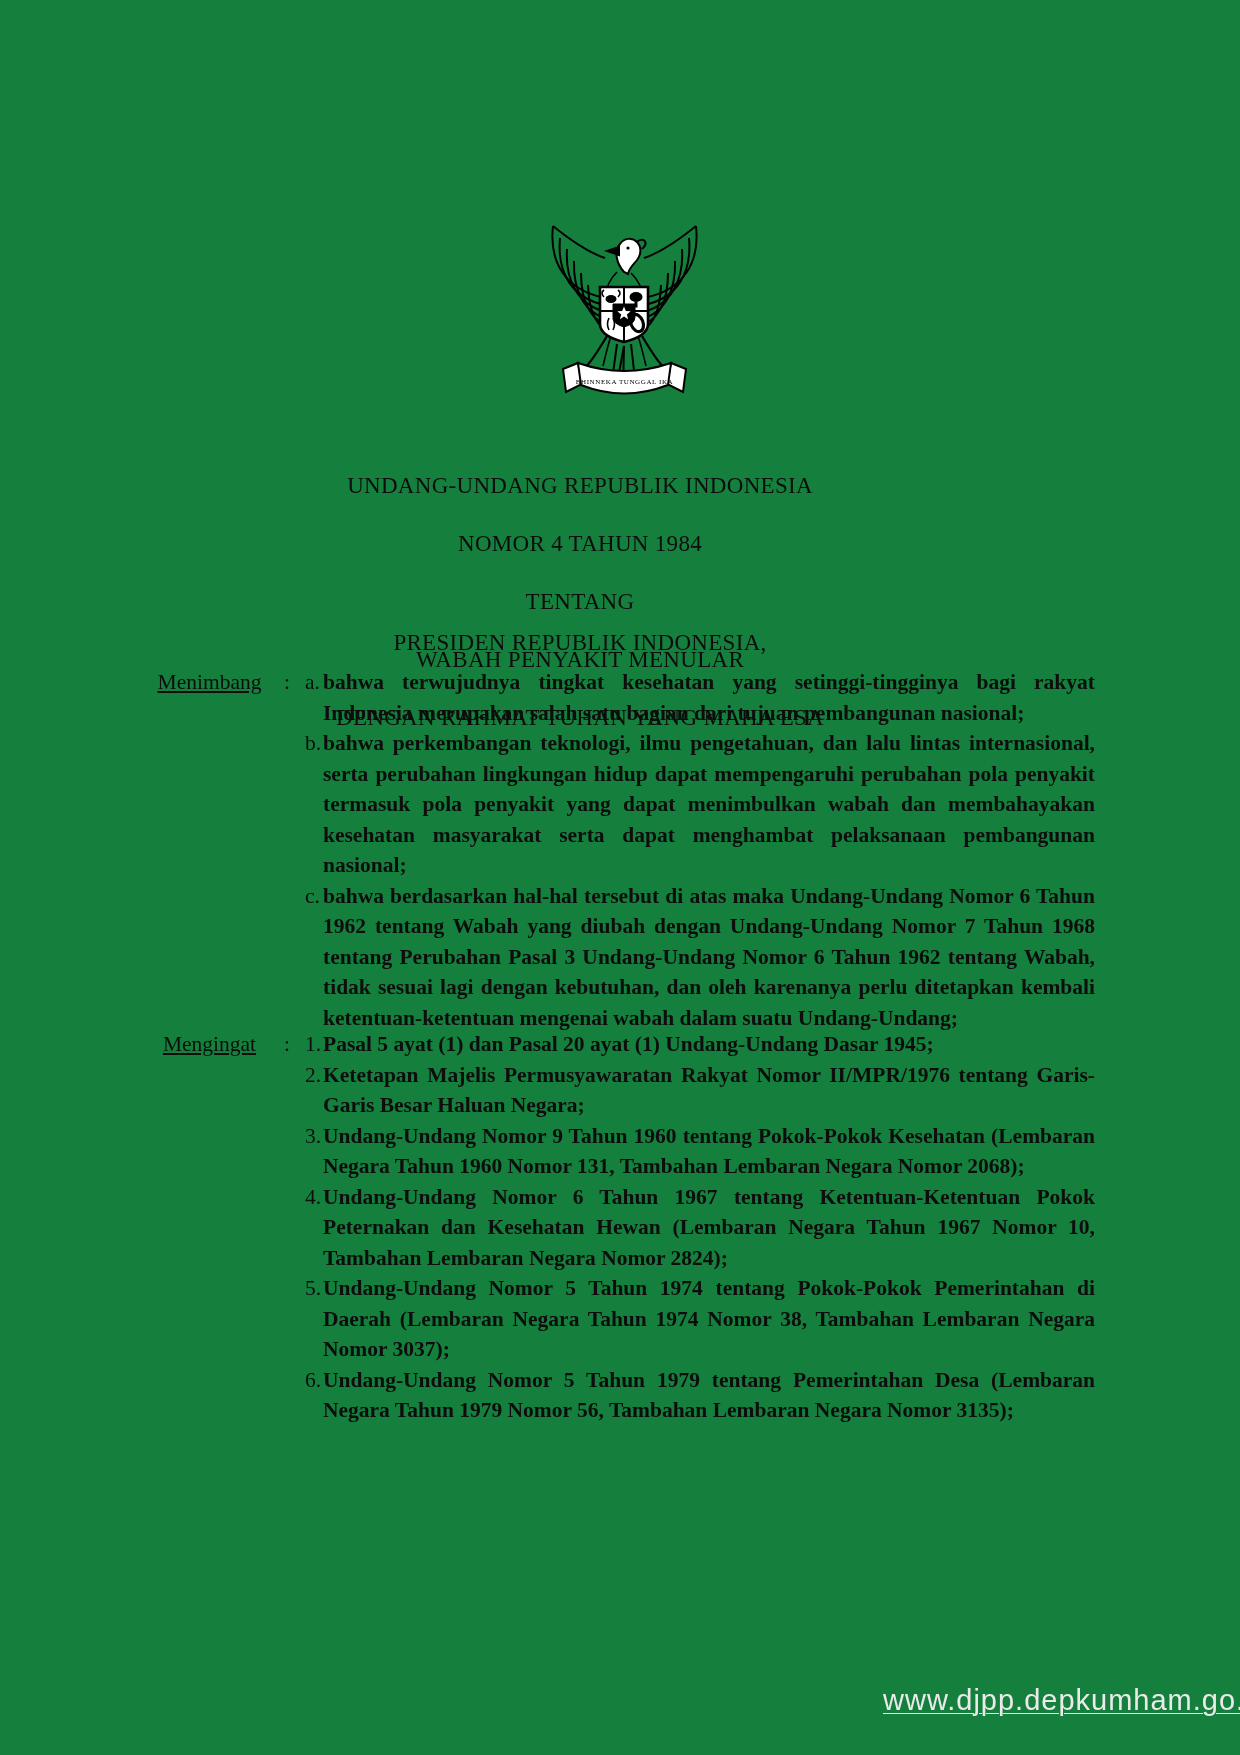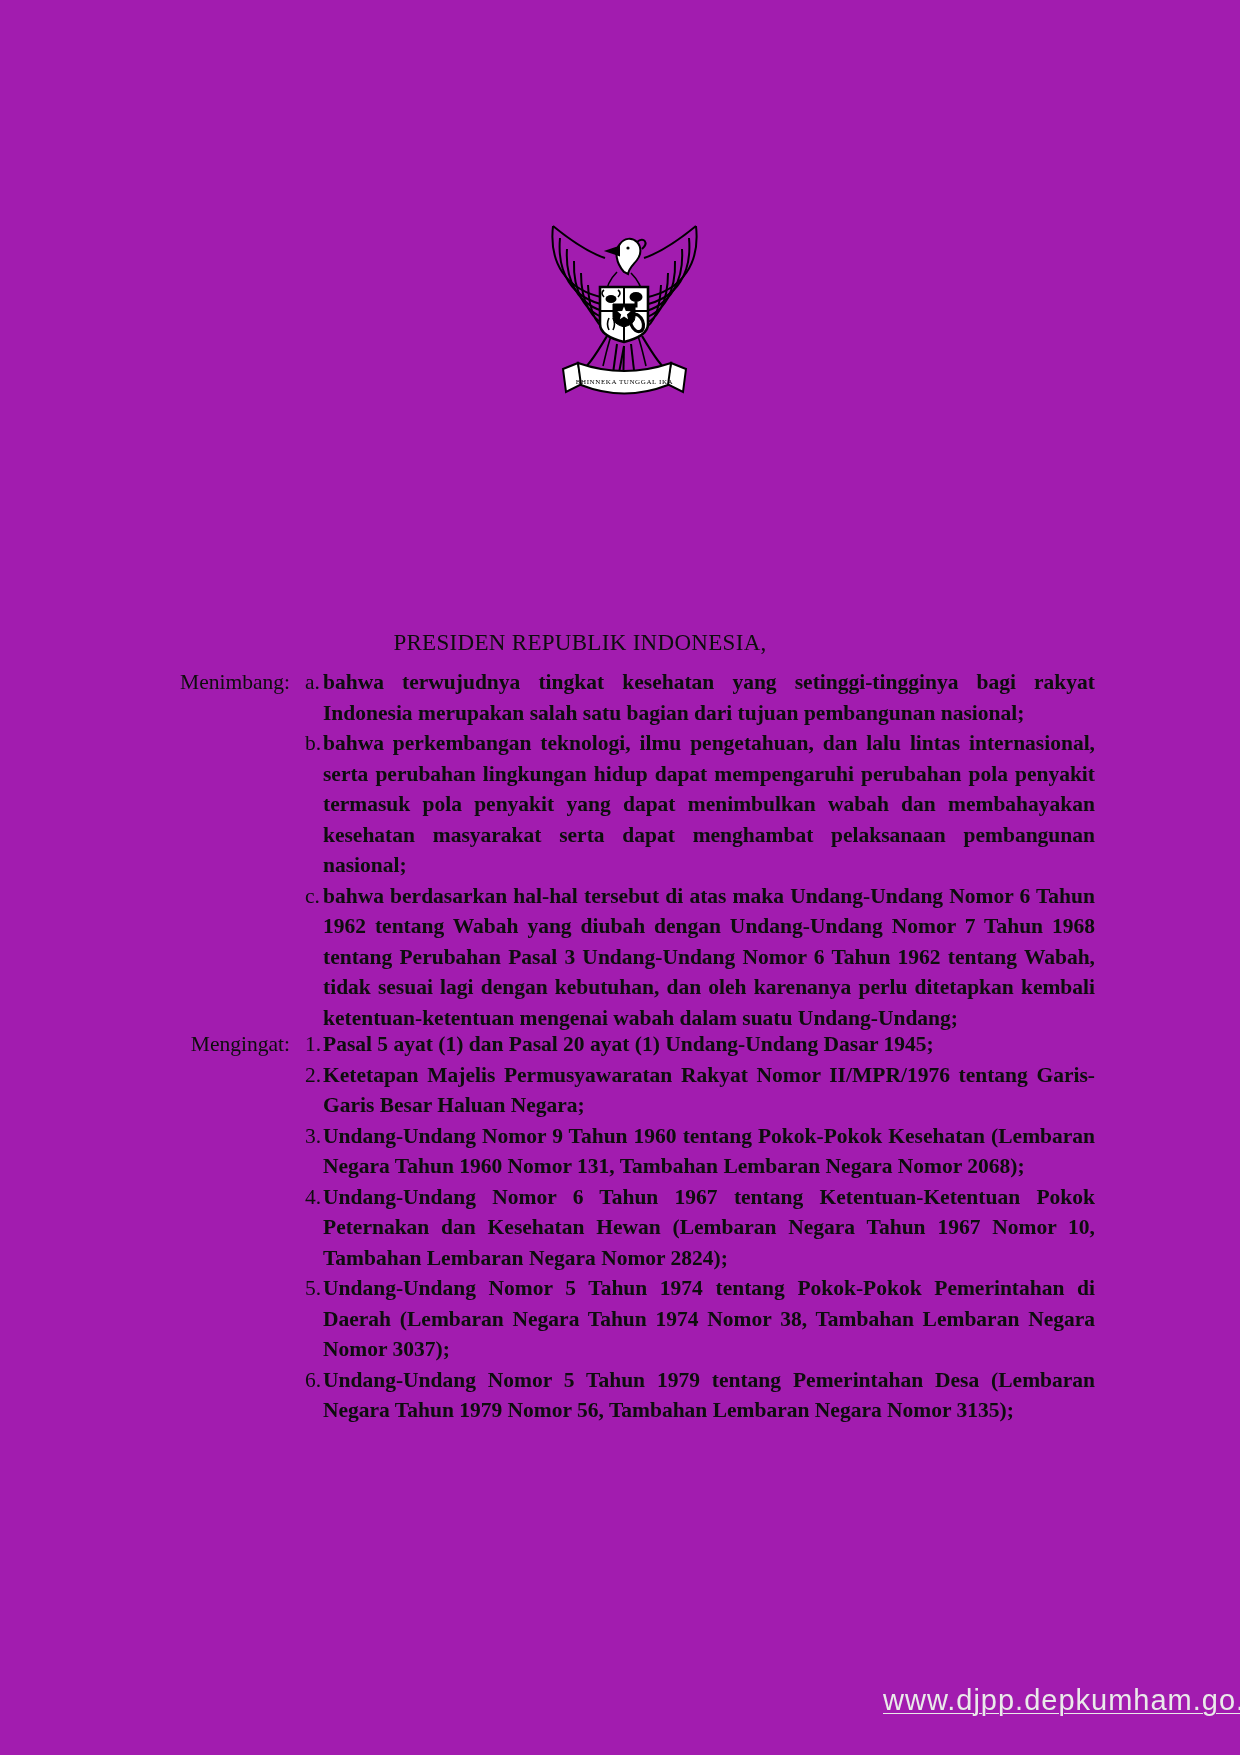--- a/index.html
+++ b/index.html
@@ -1,20 +1,20 @@
 <!DOCTYPE html>
 <html><head>
 <meta charset="utf-8">
 <style>
   html,body { margin:0; padding:0; background:#ffffff; }
   .page {
     position:relative;
     width:1240px;
     height:1755px;
-    background:#a21caf;
+    background:#15803d;
     font-family:"Liberation Serif","DejaVu Serif",serif;
     color:#0d0d0d;
     overflow:hidden;
   }
 
   
   .emblem {
     position:absolute;
     left:537px;
     top:218px;
@@ -42,21 +42,21 @@
     left:135px;
     width:960px;
     display:grid;
     grid-template-columns:149px 21px auto;
     font-size:21.5px;
     line-height:30.5px;
   }
   #section-menimbang { top:667px; }
   #section-mengingat { top:1029px; }
 
-  .clause-label { text-align:right; }
+  .clause-label { text-align:center;text-decoration:underline; }
   .clause-colon { text-align:left; }
 
   .clause-item {
     display:grid;
     grid-template-columns:18px 1fr;
   }
   .item-marker { text-align:left; }
   .item-text  { text-align:justify;font-weight:bold; }
 
   
@@ -147,20 +147,27 @@
 
       <g>
         <path d="M26,151 L41,145 L45,166 L29,174 Z" fill="#fff" stroke="#000" stroke-width="2"></path>
         <path d="M149,151 L134,145 L130,166 L146,174 Z" fill="#fff" stroke="#000" stroke-width="2"></path>
         <path d="M41,145 Q87,161 134,145 L131,167 Q87,184 44,167 Z" fill="#fff" stroke="#000" stroke-width="2"></path>
         <text x="87.5" y="166" text-anchor="middle" font-size="7" letter-spacing="0.6" fill="#000">BHINNEKA TUNGGAL IKA</text>
       </g>
     </svg>
   </div>
 
+  <div class="doc-heading" id="title-block">
+    <div>UNDANG-UNDANG REPUBLIK INDONESIA</div>
+    <div>NOMOR 4 TAHUN 1984</div>
+    <div>TENTANG</div>
+    <div>WABAH PENYAKIT MENULAR</div>
+    <div>DENGAN RAHMAT TUHAN YANG MAHA ESA</div>
+  </div>
 
   <div class="doc-heading" id="presiden-line">PRESIDEN REPUBLIK INDONESIA,</div>
 
   <section class="clause" id="section-menimbang">
     <div class="clause-label">Menimbang</div>
     <div class="clause-colon">:</div>
     <div class="clause-items">
       <div class="clause-item">
         <span class="item-marker">a.</span>
         <span class="item-text">bahwa terwujudnya tingkat kesehatan yang setinggi-tingginya bagi rakyat Indonesia merupakan salah satu bagian dari tujuan pembangunan nasional;</span>

